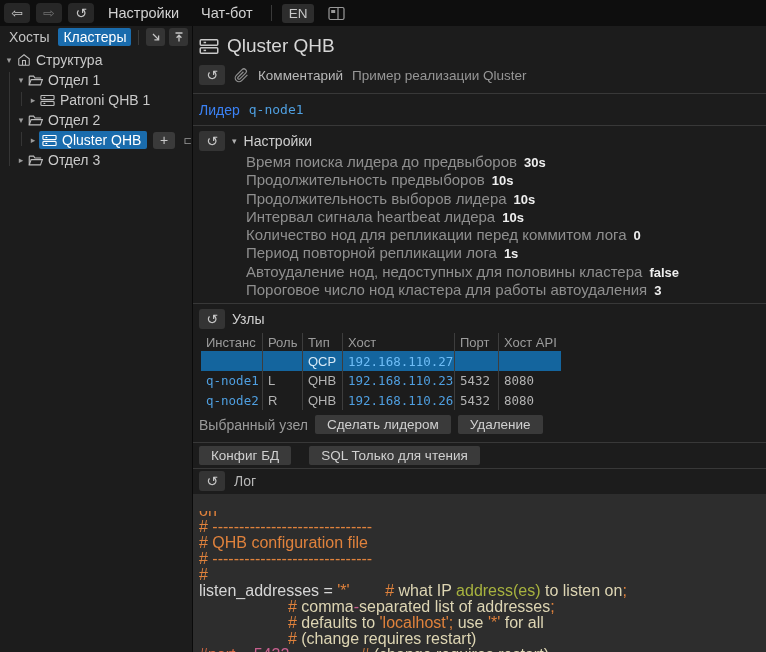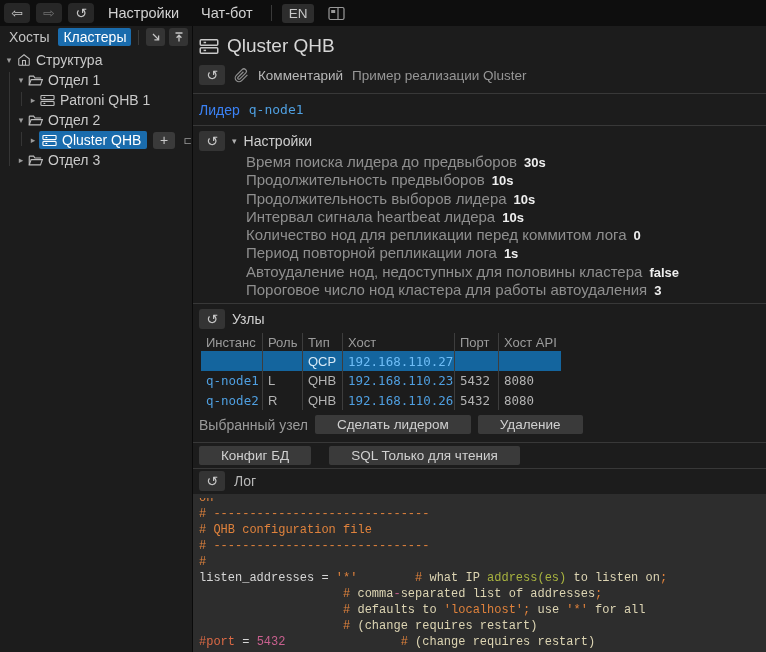--- a/index.html
+++ b/index.html
@@ -87,27 +87,27 @@
   .ncell:last-child { border-right:none; }
   .nhead .ncell { color:#9c9c9c; }
   .mono { font-family:"DejaVu Sans Mono", monospace; font-size:12.5px; }
   .cell-link { color:#4f9fe0; }
   .nrow.sel { background:#14659e; }
   .nrow.sel .ncell { color:#d6e9f6; }
   .nrow.sel .cell-link { color:#6fbdf7; }
   .node-actions { display:flex; align-items:center; gap:7px; height:26px; margin-top:2px; }
   .na-label { color:#9a9a9a; font-size:14px; }
   .btn { background:#3a3a3a; color:#d0d0d0; border:none; border-radius:2px;
-         padding:2px 22px; font-size:13.5px; cursor:pointer; font-family:"Liberation Sans",sans-serif; }
+         padding:2px 12px; font-size:13.5px; cursor:pointer; font-family:"Liberation Sans",sans-serif; }
   
   .btabs { display:flex; align-items:center; gap:18px; height:25px; }
   .log-head { display:flex; align-items:center; gap:9px; height:25px; }
   .log-title { color:#b8b8b8; font-size:14px; }
-  .code { flex:1; background:#2d2d2d; padding:4px 0 0 6px; overflow:hidden;
-          font-family:Liberation Mono, monospace; font-size:12px; line-height:16px; }
+  .code { flex:1; background:#2d2d2d; padding:17px 0 0 6px; overflow:hidden;
+          font-family:Liberation Sans, sans-serif; font-size:16px; line-height:16px; }
   .code-line { white-space:pre; }
   .code-line span { white-space:pre; }
   .partial-top { height:8px; overflow:hidden; }
   .partial-top span { position:relative; top:-8px; display:inline-block; }
   .c-orange { color:#e0823c; } .c-str { color:#e0823c; } .c-red { color:#dd6a45; }
   .c-cmt { color:#ddd5b3; } .c-olive { color:#a8b33f; } .c-pink { color:#c9608f; }
   .c-id { color:#d6d6d6; }
   svg { display:block; }
 </style>
 </head>

